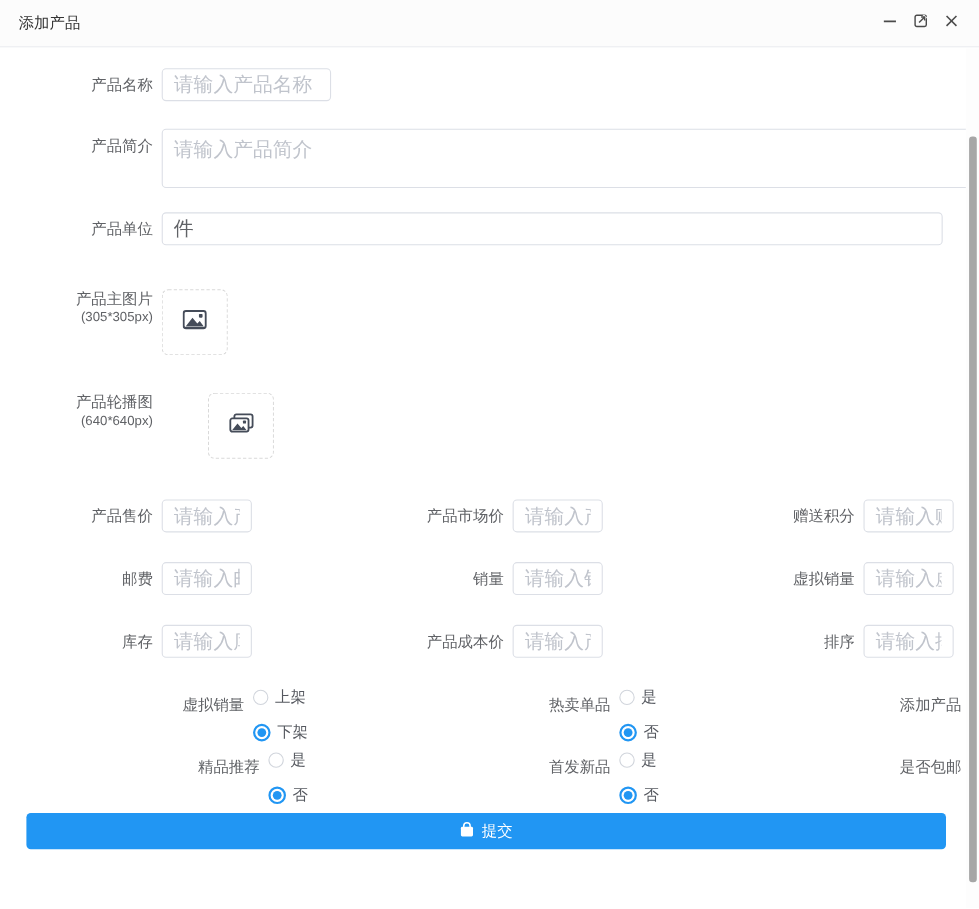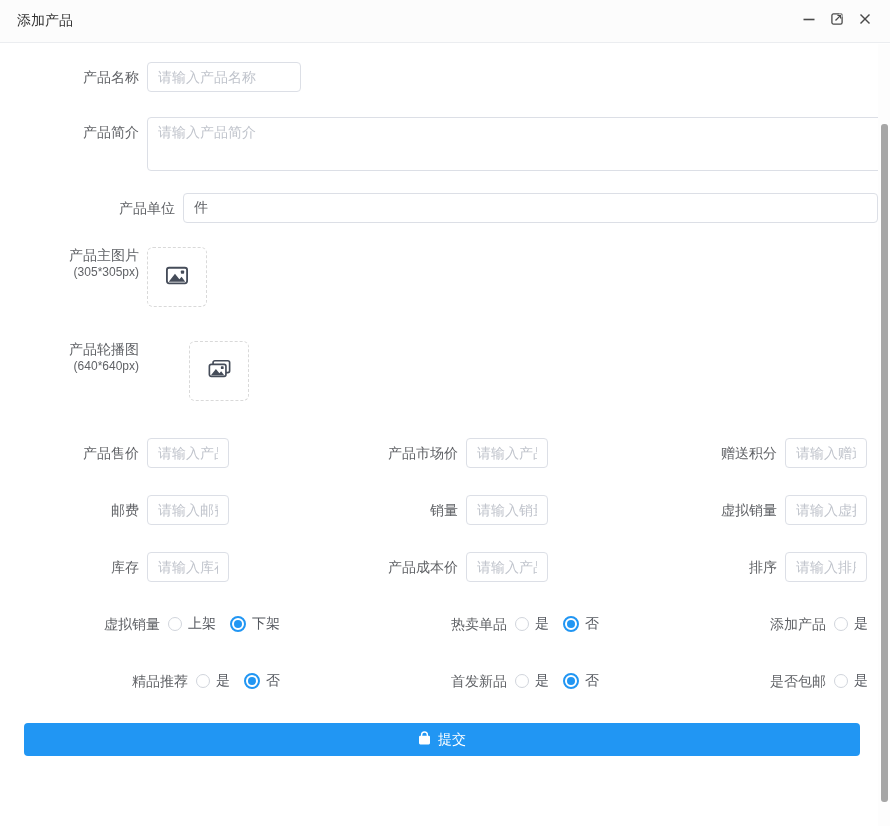--- a/index.html
+++ b/index.html
@@ -51,21 +51,21 @@
     text-align: right;
     font-size: 14px; color: #606266;
     line-height: 30px;
   }
   .ctrl { margin-left: 8px; }
 
   input.tx, textarea.tx {
     border: 1px solid #dcdfe6;
     border-radius: 4px;
     background: #fff;
-    font-size: 14px;
+    font-size: 18px;
     color: #606266;
     padding: 0 10px;
     outline: none;
     font-family: inherit;
   }
   input.tx { height: 30px; }
   input.tx::placeholder, textarea.tx::placeholder { color: #c0c4cc; opacity: 1; }
 
   .w-name { width: 154px; }
   .w-wide { width: 710px; }
@@ -84,21 +84,21 @@
     background:
       linear-gradient(-45deg,
         transparent 0 3px, #bfc3c9 3px 4px,
         transparent 4px 6px, #bfc3c9 6px 7px,
         transparent 7px);
   }
 
   .mb-name { margin-bottom: 25px; }
   .mb-intro { margin-bottom: 22px; }
   .mb-keywords { margin-bottom: 28px; }
-  .mb-unit { margin-bottom: 24px; padding-left: 36px; }
+  .mb-unit { margin-bottom: 40px; }
   .mb-img1 { margin-bottom: 34px; }
   .mb-img2 { margin-bottom: 37px; gap: 42px; }
 
   
   .flabel-2line { line-height: 17px; }
   .flabel-2line .l2 { font-size: 12px; }
   .upload-box {
     width: 60px; height: 60px;
     border: 1px dashed #d9d9d9;
     border-radius: 6px;
@@ -116,21 +116,21 @@
     gap: 40px;
   }
   .gcell { display: flex; align-items: center; padding-right: 51px; }
   .gcell .glabel {
     flex: 1; text-align: right;
     font-size: 14px; color: #606266; line-height: 30px;
   }
   .gcell input.tx { margin-left: 8px; flex-shrink: 0; }
   .gcell.radios { padding-right: 0; }
 
-  .radio-group { display: flex; margin-left: 8px; gap: 14px; height: 30px; }
+  .radio-group { display: flex; margin-left: 8px; gap: 14px; height: 30px; flex-direction: column; }
   .radio { display: flex; align-items: center; gap: 6px; cursor: pointer; }
   .radio-label { font-size: 14px; color: #55585f; }
   .rb {
     width: 14px; height: 14px; border-radius: 50%;
     border: 1px solid #d1d5dc; background: #fff;
   }
   .rb.checked {
     width: 16px; height: 16px;
     border: 2px solid #2196f3;
     position: relative;

